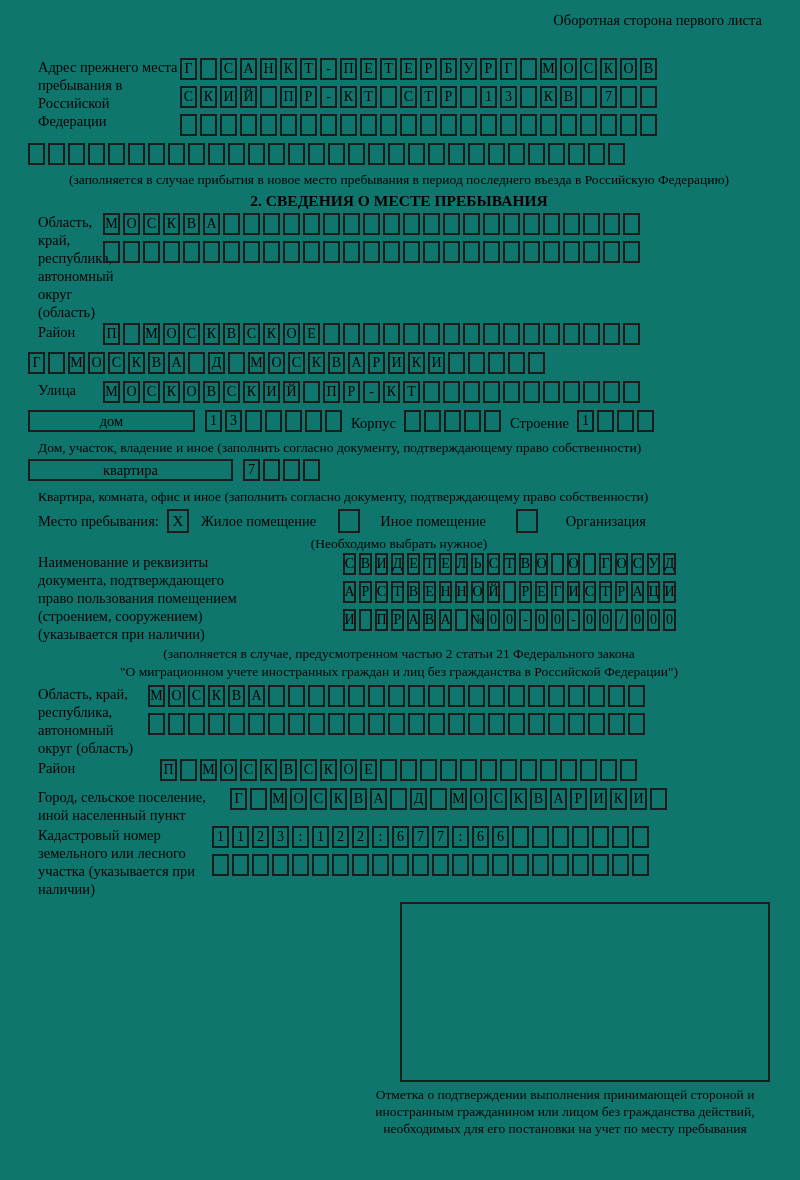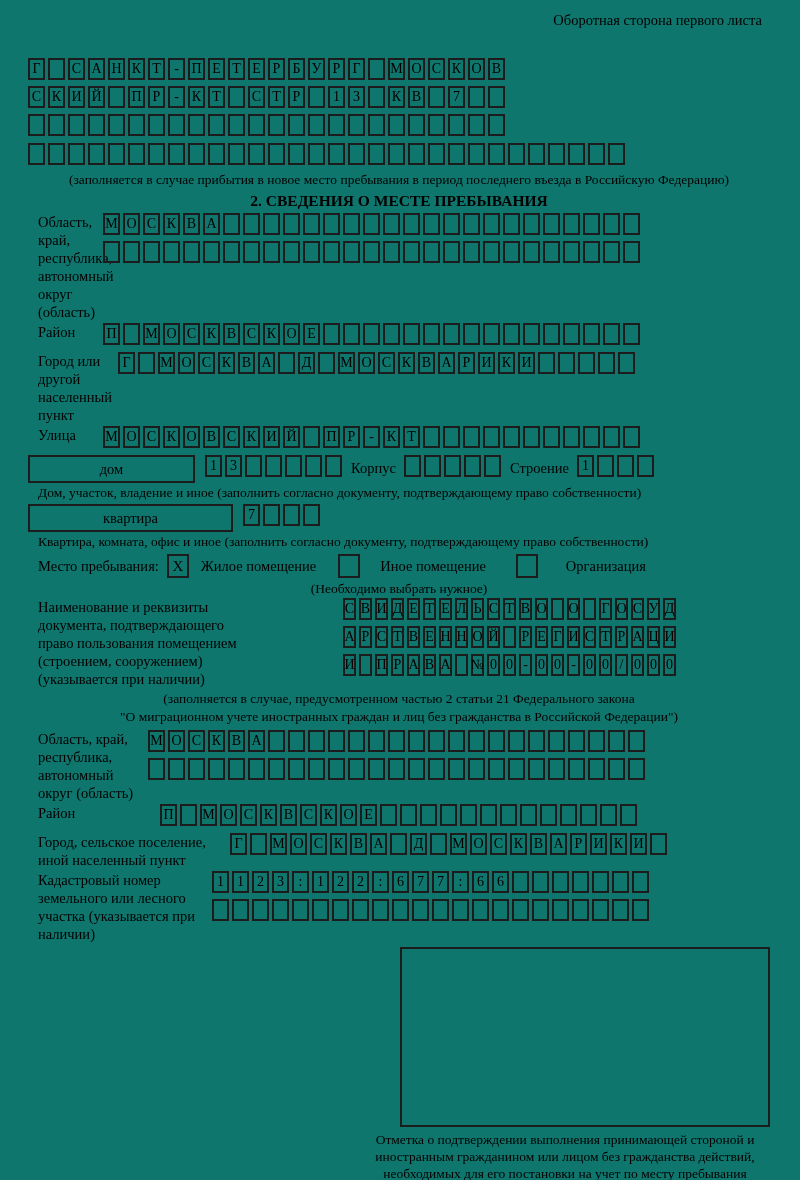--- a/index.html
+++ b/index.html
@@ -37,21 +37,21 @@
   .w75  { width:75px;  flex:0 0 75px; }
   .w90  { width:90px;  flex:0 0 90px; }
   .w120 { width:120px; flex:0 0 120px; }
   .w132 { width:132px; flex:0 0 132px; }
   .w202 { width:202px; flex:0 0 202px; }
   .w184 { width:184px; flex:0 0 184px; }
   .w315 { width:315px; flex:0 0 315px; padding-right:95px; }
 
   .widebox {
     display:inline-flex; align-items:center; justify-content:center;
-    border:2px solid #1c1c1c; height:28px; font-size:14.5px;text-align:center;
+    border:2px solid #1c1c1c; height:22px; font-size:14.5px;text-align:center;
   }
   .house-row, .apt-row { display:flex; align-items:flex-start; margin-top:2px; height:28px; }
   .inline-lbl { font-size:14.5px; line-height:26px; }
 
   .checkbox {
     display:inline-flex; width:22px; height:24px; border:2px solid #1c1c1c;
     align-items:center; justify-content:center; font-size:15px;
   }
   .premises-row { display:flex; align-items:center; height:26px; margin-top:2px; }
 
@@ -66,20 +66,21 @@
   }
 </style>
 </head>
 <body>
 
 <div class="page">
 
   <div class="header-note">Оборотная сторона первого листа</div>
 
   <div class="addr-block flexrow">
+    <div class="lbl">Адрес прежнего места пребывания в Российской Федерации</div>
     <div class="rows">
       <div class="cells"><span class="cell">Г</span><span class="cell"></span><span class="cell">С</span><span class="cell">А</span><span class="cell">Н</span><span class="cell">К</span><span class="cell">Т</span><span class="cell">-</span><span class="cell">П</span><span class="cell">Е</span><span class="cell">Т</span><span class="cell">Е</span><span class="cell">Р</span><span class="cell">Б</span><span class="cell">У</span><span class="cell">Р</span><span class="cell">Г</span><span class="cell"></span><span class="cell">М</span><span class="cell">О</span><span class="cell">С</span><span class="cell">К</span><span class="cell">О</span><span class="cell">В</span></div>
       <div class="cells"><span class="cell">С</span><span class="cell">К</span><span class="cell">И</span><span class="cell">Й</span><span class="cell"></span><span class="cell">П</span><span class="cell">Р</span><span class="cell">-</span><span class="cell">К</span><span class="cell">Т</span><span class="cell"></span><span class="cell">С</span><span class="cell">Т</span><span class="cell">Р</span><span class="cell"></span><span class="cell">1</span><span class="cell">3</span><span class="cell"></span><span class="cell">К</span><span class="cell">В</span><span class="cell"></span><span class="cell">7</span><span class="cell"></span><span class="cell"></span></div>
       <div class="cells"><span class="cell"></span><span class="cell"></span><span class="cell"></span><span class="cell"></span><span class="cell"></span><span class="cell"></span><span class="cell"></span><span class="cell"></span><span class="cell"></span><span class="cell"></span><span class="cell"></span><span class="cell"></span><span class="cell"></span><span class="cell"></span><span class="cell"></span><span class="cell"></span><span class="cell"></span><span class="cell"></span><span class="cell"></span><span class="cell"></span><span class="cell"></span><span class="cell"></span><span class="cell"></span><span class="cell"></span></div>
     </div>
   </div>
   <div class="cells full-row"><span class="cell"></span><span class="cell"></span><span class="cell"></span><span class="cell"></span><span class="cell"></span><span class="cell"></span><span class="cell"></span><span class="cell"></span><span class="cell"></span><span class="cell"></span><span class="cell"></span><span class="cell"></span><span class="cell"></span><span class="cell"></span><span class="cell"></span><span class="cell"></span><span class="cell"></span><span class="cell"></span><span class="cell"></span><span class="cell"></span><span class="cell"></span><span class="cell"></span><span class="cell"></span><span class="cell"></span><span class="cell"></span><span class="cell"></span><span class="cell"></span><span class="cell"></span><span class="cell"></span><span class="cell"></span></div>
   <div class="caption">(заполняется в случае прибытия в новое место пребывания в период последнего въезда в Российскую Федерацию)</div>
 
   <div class="sec-title">2. СВЕДЕНИЯ О МЕСТЕ ПРЕБЫВАНИЯ</div>
@@ -91,21 +92,20 @@
       <div class="cells"><span class="cell"></span><span class="cell"></span><span class="cell"></span><span class="cell"></span><span class="cell"></span><span class="cell"></span><span class="cell"></span><span class="cell"></span><span class="cell"></span><span class="cell"></span><span class="cell"></span><span class="cell"></span><span class="cell"></span><span class="cell"></span><span class="cell"></span><span class="cell"></span><span class="cell"></span><span class="cell"></span><span class="cell"></span><span class="cell"></span><span class="cell"></span><span class="cell"></span><span class="cell"></span><span class="cell"></span><span class="cell"></span><span class="cell"></span><span class="cell"></span></div>
     </div>
   </div>
 
   <div class="field flexrow">
     <div class="lbl w75">Район</div>
     <div class="cells"><span class="cell">П</span><span class="cell"></span><span class="cell">М</span><span class="cell">О</span><span class="cell">С</span><span class="cell">К</span><span class="cell">В</span><span class="cell">С</span><span class="cell">К</span><span class="cell">О</span><span class="cell">Е</span><span class="cell"></span><span class="cell"></span><span class="cell"></span><span class="cell"></span><span class="cell"></span><span class="cell"></span><span class="cell"></span><span class="cell"></span><span class="cell"></span><span class="cell"></span><span class="cell"></span><span class="cell"></span><span class="cell"></span><span class="cell"></span><span class="cell"></span><span class="cell"></span></div>
   </div>
 
   <div class="field flexrow">
-    <div class="lbl w90">Город или другой населенный пункт</div>
     <div class="cells"><span class="cell">Г</span><span class="cell"></span><span class="cell">М</span><span class="cell">О</span><span class="cell">С</span><span class="cell">К</span><span class="cell">В</span><span class="cell">А</span><span class="cell"></span><span class="cell">Д</span><span class="cell"></span><span class="cell">М</span><span class="cell">О</span><span class="cell">С</span><span class="cell">К</span><span class="cell">В</span><span class="cell">А</span><span class="cell">Р</span><span class="cell">И</span><span class="cell">К</span><span class="cell">И</span><span class="cell"></span><span class="cell"></span><span class="cell"></span><span class="cell"></span><span class="cell"></span></div>
   </div>
 
   <div class="field flexrow">
     <div class="lbl w75">Улица</div>
     <div class="cells"><span class="cell">М</span><span class="cell">О</span><span class="cell">С</span><span class="cell">К</span><span class="cell">О</span><span class="cell">В</span><span class="cell">С</span><span class="cell">К</span><span class="cell">И</span><span class="cell">Й</span><span class="cell"></span><span class="cell">П</span><span class="cell">Р</span><span class="cell">-</span><span class="cell">К</span><span class="cell">Т</span><span class="cell"></span><span class="cell"></span><span class="cell"></span><span class="cell"></span><span class="cell"></span><span class="cell"></span><span class="cell"></span><span class="cell"></span><span class="cell"></span><span class="cell"></span><span class="cell"></span></div>
   </div>
 
   <div class="house-row">
     <div class="widebox" style="width:167px; margin-right:10px;">дом</div>

